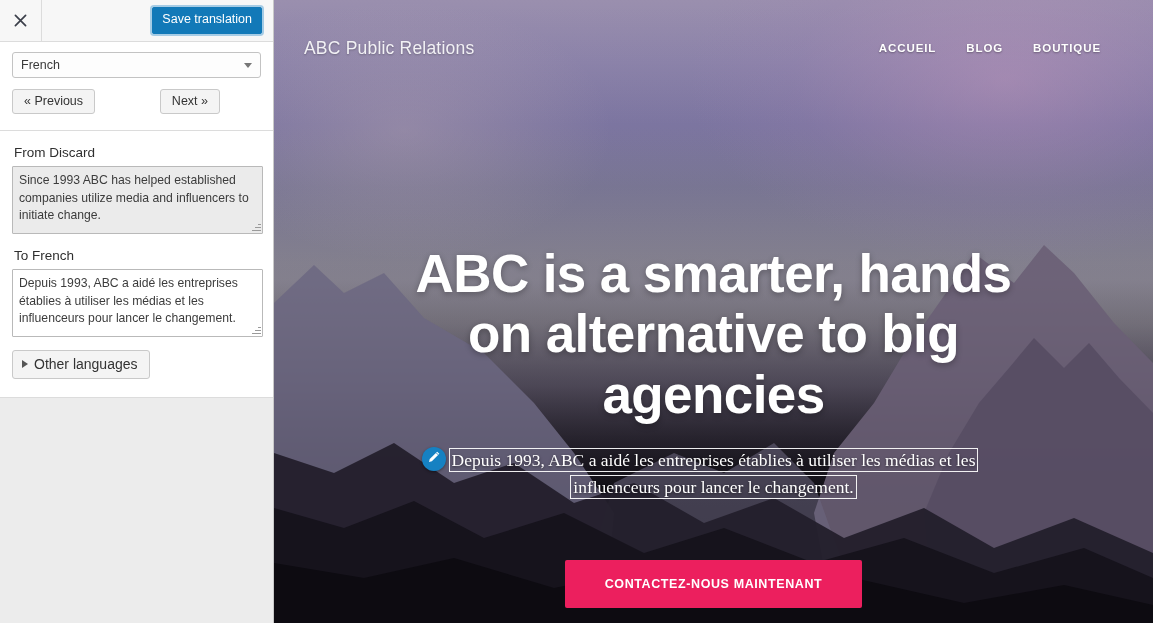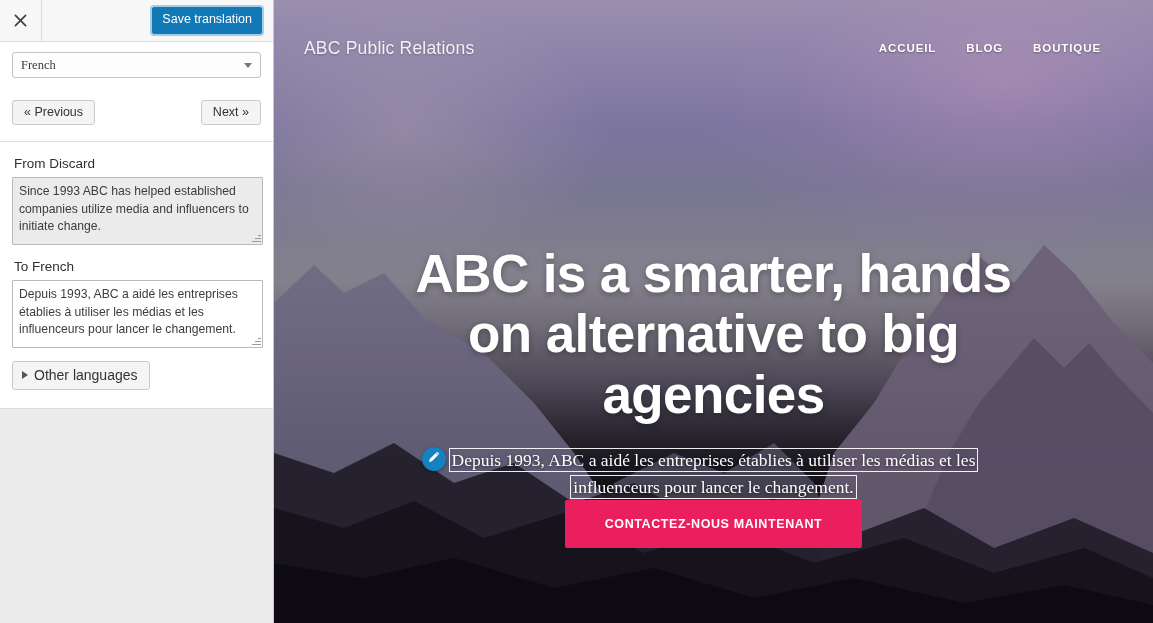--- a/index.html
+++ b/index.html
@@ -64,35 +64,34 @@
     border: 1px solid #c3c3c3;
     border-radius: 3px;
     margin-bottom: 7px;
     display: flex; align-items: center;
     padding: 0 24px 0 8px;
     font-size: 12.5px;
     color: #3a3a3a;
     cursor: pointer;
     overflow: hidden;
     white-space: nowrap;
-    font-family: Liberation Serif, serif;
   }
   .sel .caret {
     position: absolute; right: 8px; top: 50%;
     margin-top: -2px;
     width: 0; height: 0;
     border-left: 4px solid transparent;
     border-right: 4px solid transparent;
     border-top: 5px solid #777;
   }
 
   .navrow {
     display: flex; justify-content: space-between;
-    width: 249px;
-    margin-top: 22px;
+    width: 208px;
+    margin-top: 11px;
   }
   .nav-btn {
     background: #f4f4f4;
     border: 1px solid #c9c9c9;
     border-radius: 3px;
     font-size: 12.5px;
     color: #333;
     padding: 4px 11px 5px 11px;
     line-height: 1.15;
     cursor: pointer;
@@ -279,20 +278,21 @@
     left: 8px; top: 0px;
     width: 24px; height: 24px;
     border-radius: 50%;
     background: #1681c2;
     display: flex; align-items: center; justify-content: center;
     box-shadow: 0 1px 3px rgba(0,0,0,0.4);
     cursor: pointer;
     z-index: 3;
   }
   .cta {
+    margin-top: 60px;
     background: #ec1f5e;
     color: #ffffff;
     font-size: 12.5px;
     font-weight: bold;
     letter-spacing: 0.6px;
     padding: 17px 40px;
     border: none;
     border-radius: 2px;
     cursor: pointer;
     font-family: "Liberation Sans", sans-serif;

